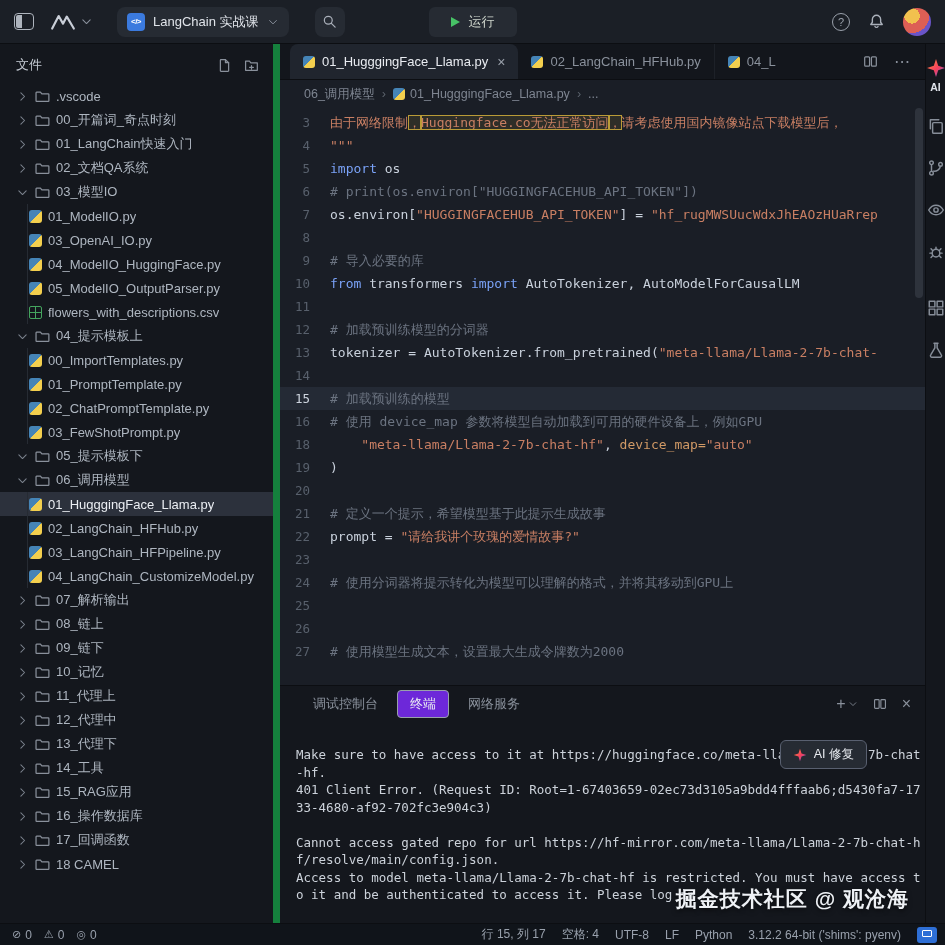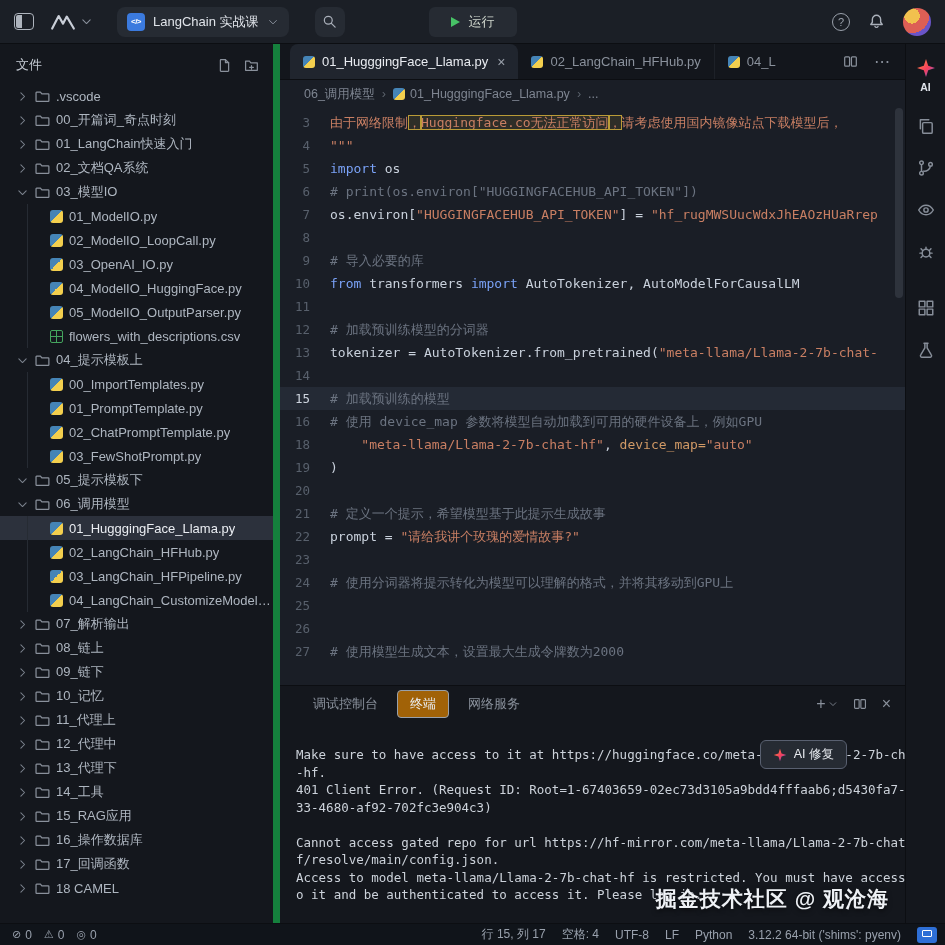--- a/index.html
+++ b/index.html
@@ -39,21 +39,21 @@
   .center{flex:1;display:flex;flex-direction:column;min-width:0}
 
   
   .sidebar{width:280px;background:#14171d;border-right:7px solid #15803d;display:flex;flex-direction:column;flex:none}
   .explorer-header{display:flex;align-items:center;padding:12px 14px 8px 16px;font-size:13px;color:#c3c9d2}
   .header-icons{margin-left:auto;display:flex;gap:12px;color:#8a919c}
   .header-icons .ico{width:15px;height:15px;cursor:pointer}
   .tree{flex:1;overflow:hidden;padding-top:2px}
   .tree-row{display:flex;align-items:center;height:24px;padding-left:16px;font-size:13px;color:#aeb6c0;
     gap:6px;position:relative;cursor:pointer;white-space:nowrap}
-  .tree-row.lvl1{padding-left:50px}
+  .tree-row.lvl1{padding-left:29px}
   .tree-row.lvl1::before{content:"";position:absolute;left:27px;top:0;bottom:0;width:1px;background:#262b33}
   .tree-row.selected{background:#2c313c;color:#eaedf2}
   .chev{width:13px;height:13px;color:#7b828d;flex:none}
   .fold{width:15px;height:15px;color:#8a919c;flex:none}
   .py-ico{width:13px;height:13px;border-radius:3px;flex:none;
     background:linear-gradient(135deg,#4584b6 50%,#f3cf4e 50%)}
   .py-ico.sm{width:12px;height:12px}
   .csv-ico{width:13px;height:13px;flex:none;border:1.2px solid #44a45e;border-radius:2px;
     background:linear-gradient(90deg,transparent 44%,#44a45e 44% 56%,transparent 56%),
                linear-gradient(180deg,transparent 44%,#44a45e 44% 56%,transparent 56%)}
@@ -90,38 +90,38 @@
   .tk-s{color:#c97f63}
   .tk-k{color:#7aa2f7}
   .tk-a{color:#d19a66}
   .tk-m{outline:1px solid #b99b37;outline-offset:-1px;background:rgba(185,155,55,.13)}
   .ed-scroll{position:absolute;right:2px;top:0;width:8px;height:190px;background:rgba(120,128,140,.22);border-radius:4px}
 
   
   .panel{height:238px;background:#14171d;border-top:1px solid #0c0e12;position:relative;flex:none}
   .panel-header{height:36px;display:flex;align-items:center;padding:0 14px 0 20px;gap:16px}
   .ptab{font-size:13px;color:#8a919c;padding:4px 12px;border:1px solid transparent;border-radius:4px;cursor:pointer}
-  .ptab.active{color:#eaedf2;border-color:#98a0aa;background:#a16207}
+  .ptab.active{color:#eaedf2;border-color:#98a0aa;background:#6d28d9}
   .panel-icons{margin-left:auto;display:flex;gap:15px;color:#8a919c;align-items:center}
   .panel-icons .ico{width:14px;height:14px;cursor:pointer}
   .p-plus{font-size:16px;cursor:pointer;display:flex;align-items:center;gap:2px}
   .p-plus .ico{width:10px;height:10px}
   .p-close{font-size:16px;cursor:pointer}
   .term{padding:24px 0 0 16px;font-family:"DejaVu Sans Mono","Liberation Mono",monospace;
     font-size:12.5px;line-height:17.5px;color:#ccd2da;overflow:hidden;height:200px}
   .term-line{white-space:pre;height:17.5px}
   .ai-fix{position:absolute;top:54px;right:58px;display:flex;align-items:center;gap:7px;
     background:#262b33;border:1px solid #596070;border-radius:6px;padding:5px 12px;
     font-size:12.5px;color:#e8ebf0;cursor:pointer}
   .ai-spark{width:14px;height:14px}
   .watermark{position:absolute;right:16px;bottom:10px;font-size:21px;font-weight:bold;color:#eef1f5;
     letter-spacing:1px;text-shadow:0 2px 5px rgba(0,0,0,.6)}
 
   
-  .activitybar{width:40px;background:#14171d;border-left:1px solid #0c0e12;display:flex;
+  .activitybar{width:20px;background:#14171d;border-left:1px solid #0c0e12;display:flex;
     flex-direction:column;align-items:center;padding-top:14px;flex:none}
   .ab-ai{display:flex;flex-direction:column;align-items:center;gap:3px;cursor:pointer}
   .ab-ai-ico{width:20px;height:20px}
   .ab-ai-label{font-size:10.5px;color:#dfe3ea;font-weight:bold}
   .ab-ico{width:18px;height:18px;color:#878e99;margin-top:24px;cursor:pointer}
   .ab-ico.gap{margin-top:38px}
 
   
   .statusbar{height:22px;background:#10141a;display:flex;align-items:center;font-size:12px;
     color:#99a1ad;padding:0 8px;border-top:1px solid #0c0e12}
@@ -265,24 +265,20 @@
           <span class="ico fold">
             <svg viewBox="0 0 16 16">
               <path d="M1.7 3.4h4.1l1.5 1.9h6.9a.6.6 0 0 1 .6.6v6.6a.6.6 0 0 1-.6.6H1.7a.6.6 0 0 1-.6-.6V4a.6.6 0 0 1 .6-.6z"></path>
             </svg>
           </span>
           <span class="tree-label">03_模型IO</span>
         </div>
         <div class="tree-row lvl1">
           <span class="py-ico"></span>
           <span class="tree-label">01_ModelIO.py</span>
-        </div>
-        <div class="tree-row lvl1">
-          <span class="py-ico"></span>
-          <span class="tree-label">02_ModelIO_LoopCall.py</span>
         </div>
         <div class="tree-row lvl1">
           <span class="py-ico"></span>
           <span class="tree-label">03_OpenAI_IO.py</span>
         </div>
         <div class="tree-row lvl1">
           <span class="py-ico"></span>
           <span class="tree-label">04_ModelIO_HuggingFace.py</span>
         </div>
         <div class="tree-row lvl1">

